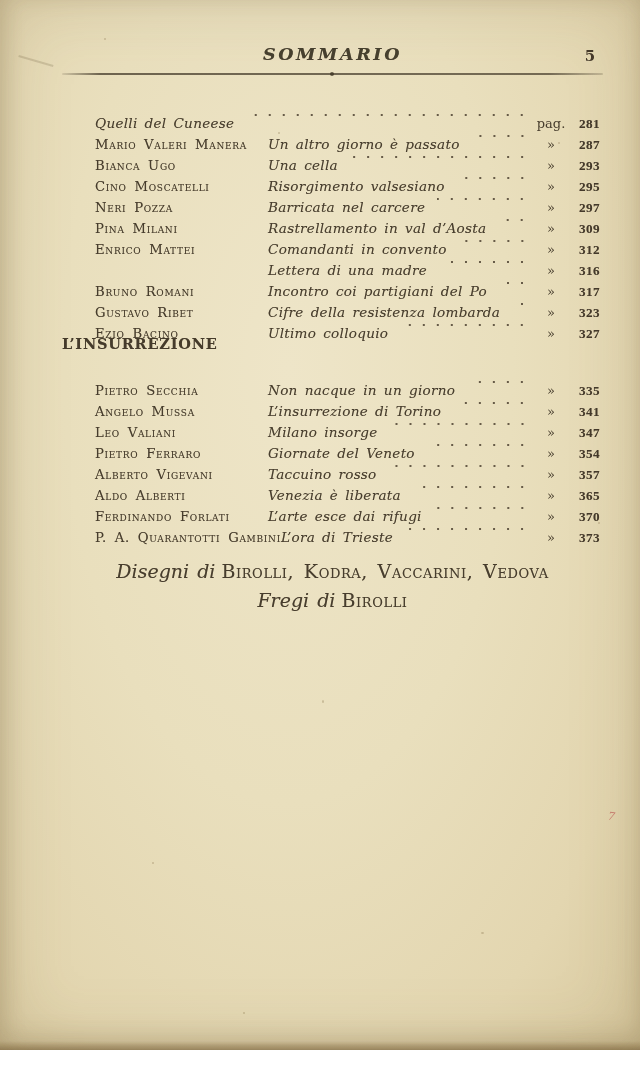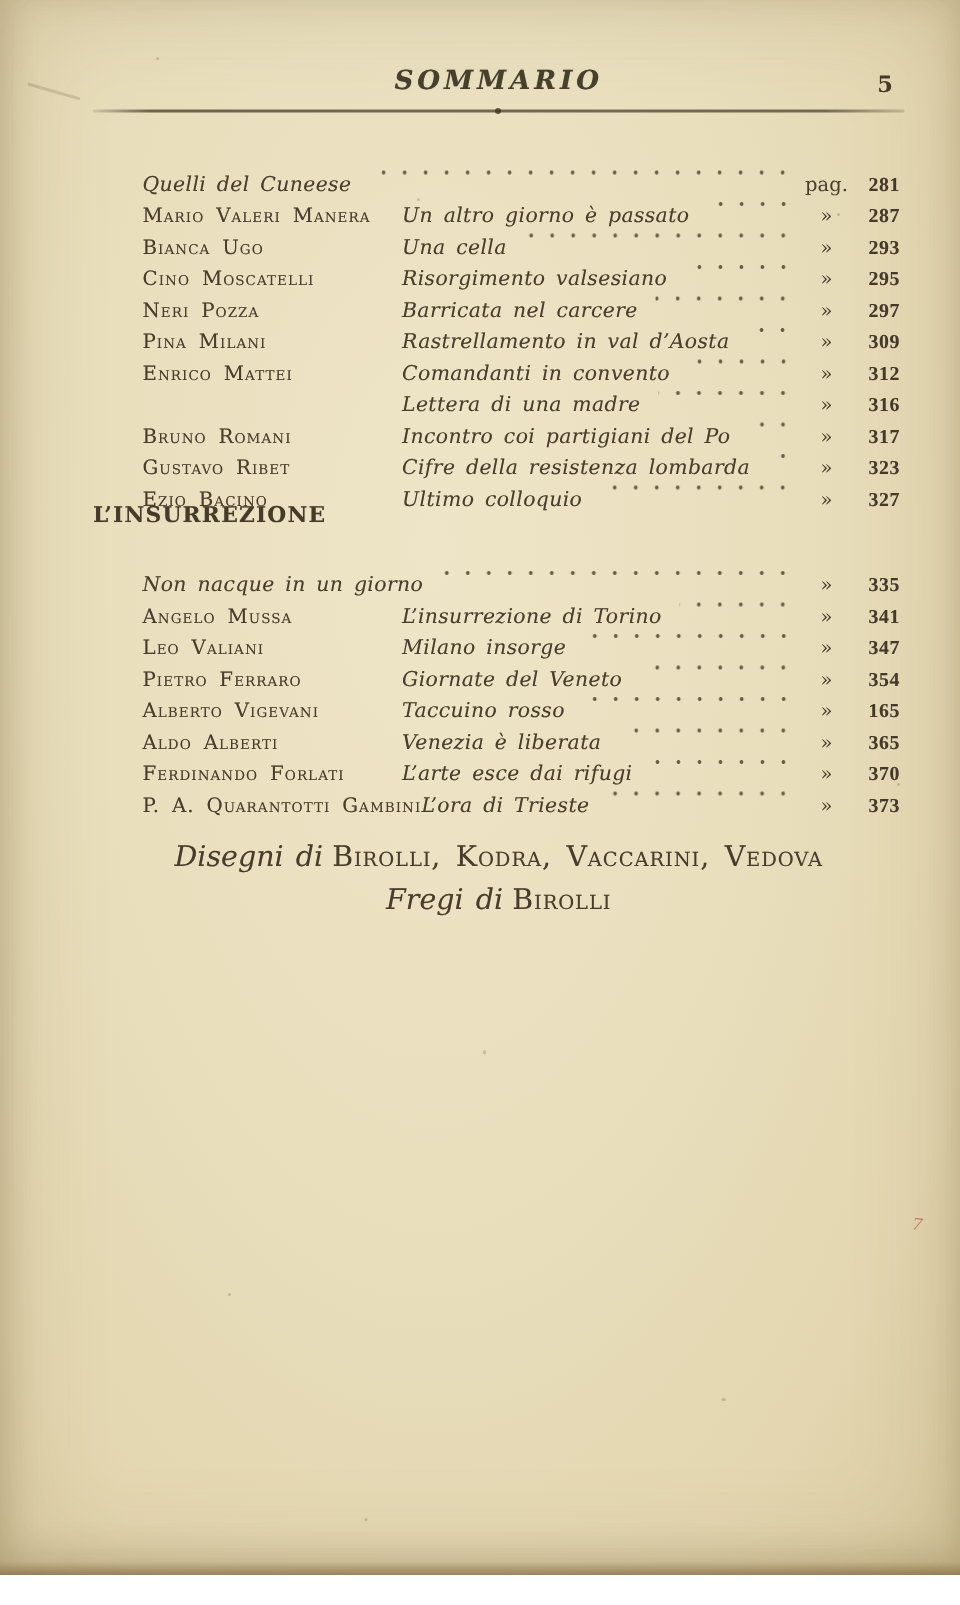--- a/index.html
+++ b/index.html
@@ -207,20 +207,21 @@
         <span class="leader"></span>
         <span class="sep">»</span>
         <span class="pagenum">327</span>
     </div>
   </div>
 
   <div class="section-heading">L’INSURREZIONE</div>
 
   <div class="toc toc-part2">
     <div class="row">
+      <span class="author">Pietro Secchia</span>
         <span class="title">Non nacque in un giorno</span>
         <span class="leader"></span>
         <span class="sep">»</span>
         <span class="pagenum">335</span>
     </div>
     <div class="row">
       <span class="author">Angelo Mussa</span>
         <span class="title">L’insurrezione di Torino</span>
         <span class="leader"></span>
         <span class="sep">»</span>
@@ -238,21 +239,21 @@
         <span class="title">Giornate del Veneto</span>
         <span class="leader"></span>
         <span class="sep">»</span>
         <span class="pagenum">354</span>
     </div>
     <div class="row">
       <span class="author">Alberto Vigevani</span>
         <span class="title">Taccuino rosso</span>
         <span class="leader"></span>
         <span class="sep">»</span>
-        <span class="pagenum">165</span>
+        <span class="pagenum">357</span>
     </div>
     <div class="row">
       <span class="author">Aldo Alberti</span>
         <span class="title">Venezia è liberata</span>
         <span class="leader"></span>
         <span class="sep">»</span>
         <span class="pagenum">365</span>
     </div>
     <div class="row">
       <span class="author">Ferdinando Forlati</span>

